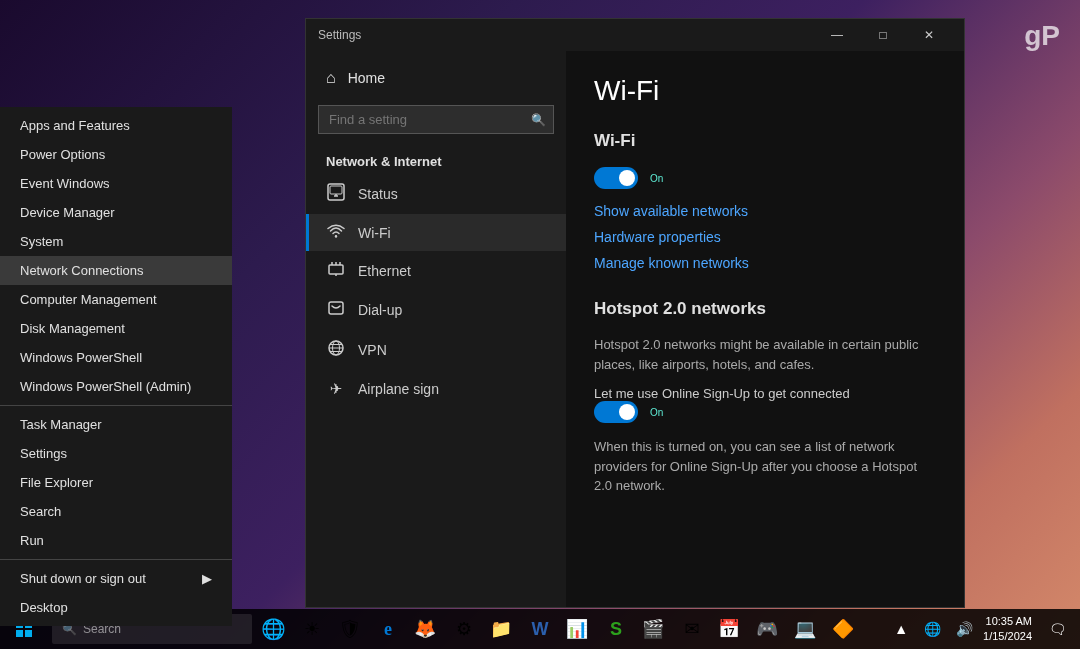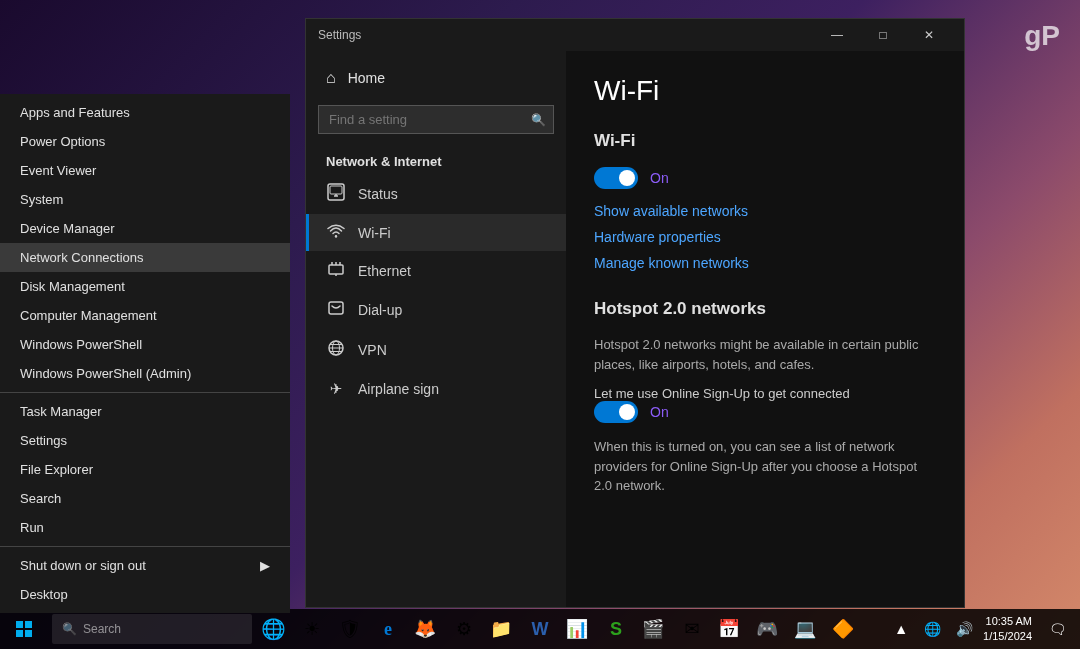--- a/index.html
+++ b/index.html
@@ -75,22 +75,22 @@
       padding-right: 8px;
       font-size: 11px;
       color: white;
       line-height: 1.4;
     }
 
     
     .context-menu {
       position: absolute;
       left: 0;
-      bottom: 36px;
-      width: 290px;
+      bottom: 23px;
+      width: 232px;
       background: #1a1a1a;
       color: #e0e0e0;
       font-size: 13px;
       z-index: 100;
       padding: 4px 0;
     }
 
     .context-menu-item {
       padding: 7px 20px;
       cursor: pointer;
@@ -283,22 +283,22 @@
       position: absolute;
       right: 3px;
       top: 3px;
       width: 16px;
       height: 16px;
       background: white;
       border-radius: 50%;
     }
 
     .toggle-label {
-      font-size: 14px;
-      color: #8b5cf6;
+      font-size: 10px;
+      color: #5eead4;
     }
 
     .link-text {
       color: #4da6ff;
       font-size: 14px;
       cursor: pointer;
       margin-bottom: 10px;
       display: block;
     }
 
@@ -379,36 +379,36 @@
 <div class="gp-logo">gP</div>
 
 <div class="context-menu">
   <div class="context-menu-item">
     <span>Apps and Features</span>
   </div>
   <div class="context-menu-item">
     <span>Power Options</span>
   </div>
   <div class="context-menu-item">
-    <span>Event Viewer</span>
+    <span>Event Windows</span>
+  </div>
+  <div class="context-menu-item">
+    <span>Device Manager</span>
   </div>
   <div class="context-menu-item">
     <span>System</span>
-  </div>
-  <div class="context-menu-item">
-    <span>Device Manager</span>
   </div>
   <div class="context-menu-item highlighted">
     <span>Network Connections</span>
   </div>
   <div class="context-menu-item">
+    <span>Computer Management</span>
+  </div>
+  <div class="context-menu-item">
     <span>Disk Management</span>
-  </div>
-  <div class="context-menu-item">
-    <span>Computer Management</span>
   </div>
   <div class="context-menu-item">
     <span>Windows PowerShell</span>
   </div>
   <div class="context-menu-item">
     <span>Windows PowerShell (Admin)</span>
   </div>
   <div class="context-menu-divider"></div>
   <div class="context-menu-item">
     <span>Task Manager</span>

